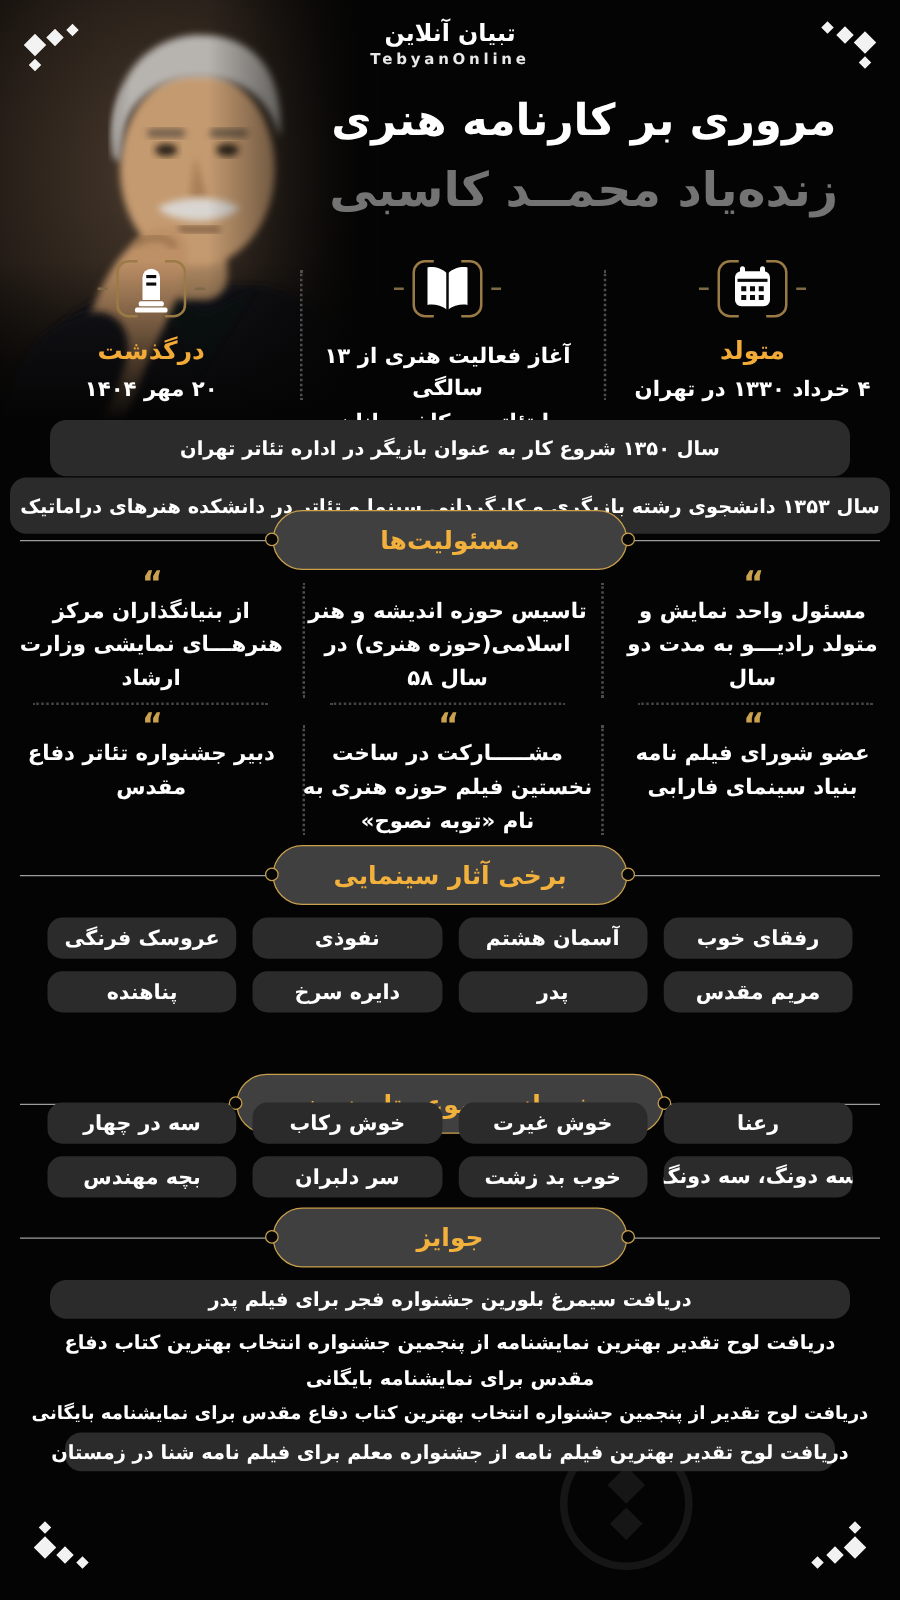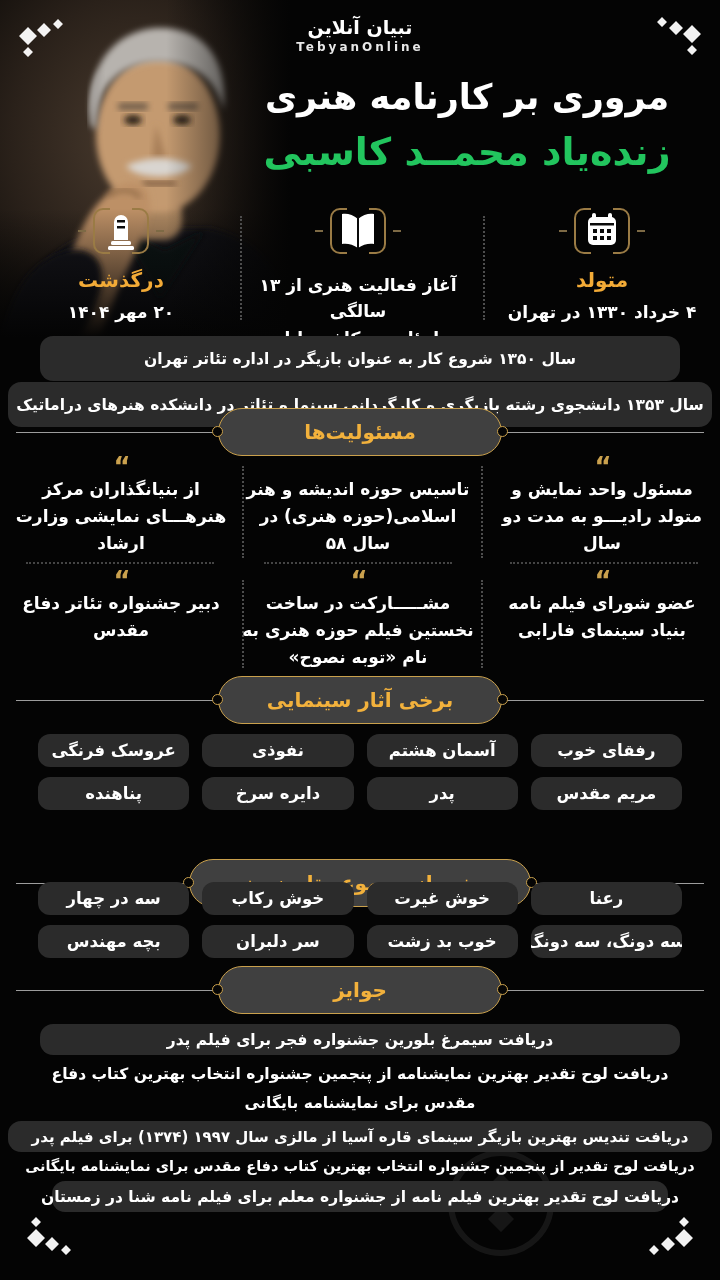--- a/index.html
+++ b/index.html
@@ -23,21 +23,21 @@
   .corner.tr{right:18px;top:12px;transform:scale(-1,-1);}
   .corner.bl{left:26px;top:1216px;}
   .corner.br{right:26px;top:1216px;transform:scale(-1,1);}
   
   .logo{position:absolute;top:16px;left:50%;transform:translateX(-50%);text-align:center;z-index:4;}
   .logo-fa{font-size:19px;font-weight:bold;color:#fff;letter-spacing:0;}
   .logo-en{font-size:12px;color:#e8e8e8;letter-spacing:3px;margin-top:2px;font-weight:bold;}
   
   .headline{position:absolute;top:76px;right:16px;left:230px;text-align:center;z-index:4;}
   .title{font-size:35px;font-weight:800;color:#ffffff;line-height:1.25;white-space:nowrap;}
-  .subtitle{font-size:38px;font-weight:800;color:#22c55e;line-height:1.3;margin-top:8px;white-space:nowrap;}
+  .subtitle{font-size:38px;font-weight:800;color:#737373;line-height:1.3;margin-top:8px;white-space:nowrap;}
   
   .vitals{position:absolute;top:206px;left:0;right:0;height:128px;z-index:3;}
   .vital{position:absolute;text-align:center;}
   .vital.v-right{right:8px;width:220px;}
   .vital.v-mid{right:244px;width:236px;}
   .vital.v-left{left:10px;width:222px;}
   .vsep{position:absolute;top:10px;height:104px;width:0;border-left:2px dotted #4d4d4d;}
   .vsep.s1{right:235px;}
   .vsep.s2{left:240px;}
   .icon-frame{width:86px;height:50px;margin:0 auto;}
@@ -331,18 +331,17 @@
   </div>
 
   <svg class="watermark" width="110" height="110" viewBox="0 0 110 110">
     <circle cx="55" cy="55" r="50" fill="none" stroke="#fff" stroke-width="6"></circle>
     <path fill="#fff" d="M55 25 L70 40 L55 55 L40 40 Z M55 58 L68 71 L55 84 L42 71 Z"></path>
   </svg>
 
   <div class="awards">
     <div class="award a1 boxed">دریافت سیمرغ بلورین جشنواره فجر برای فیلم پدر</div>
     <div class="award a2">دریافت لوح تقدیر بهترین نمایشنامه از پنجمین جشنواره انتخاب بهترین کتاب دفاع مقدس برای نمایشنامه بایگانی</div>
-    <div class="award a3 boxed">دریافت تندیس بهترین بازیگر سینمای قاره آسیا از مالزی سال ۱۹۹۷ (۱۳۷۴) برای فیلم پدر</div>
     <div class="award a4">دریافت لوح تقدیر از پنجمین جشنواره انتخاب بهترین کتاب دفاع مقدس برای نمایشنامه بایگانی</div>
     <div class="award a5 boxed">دریافت لوح تقدیر بهترین فیلم نامه از جشنواره معلم برای فیلم نامه شنا در زمستان</div>
   </div>
 
 </div>
 
 </body></html>

